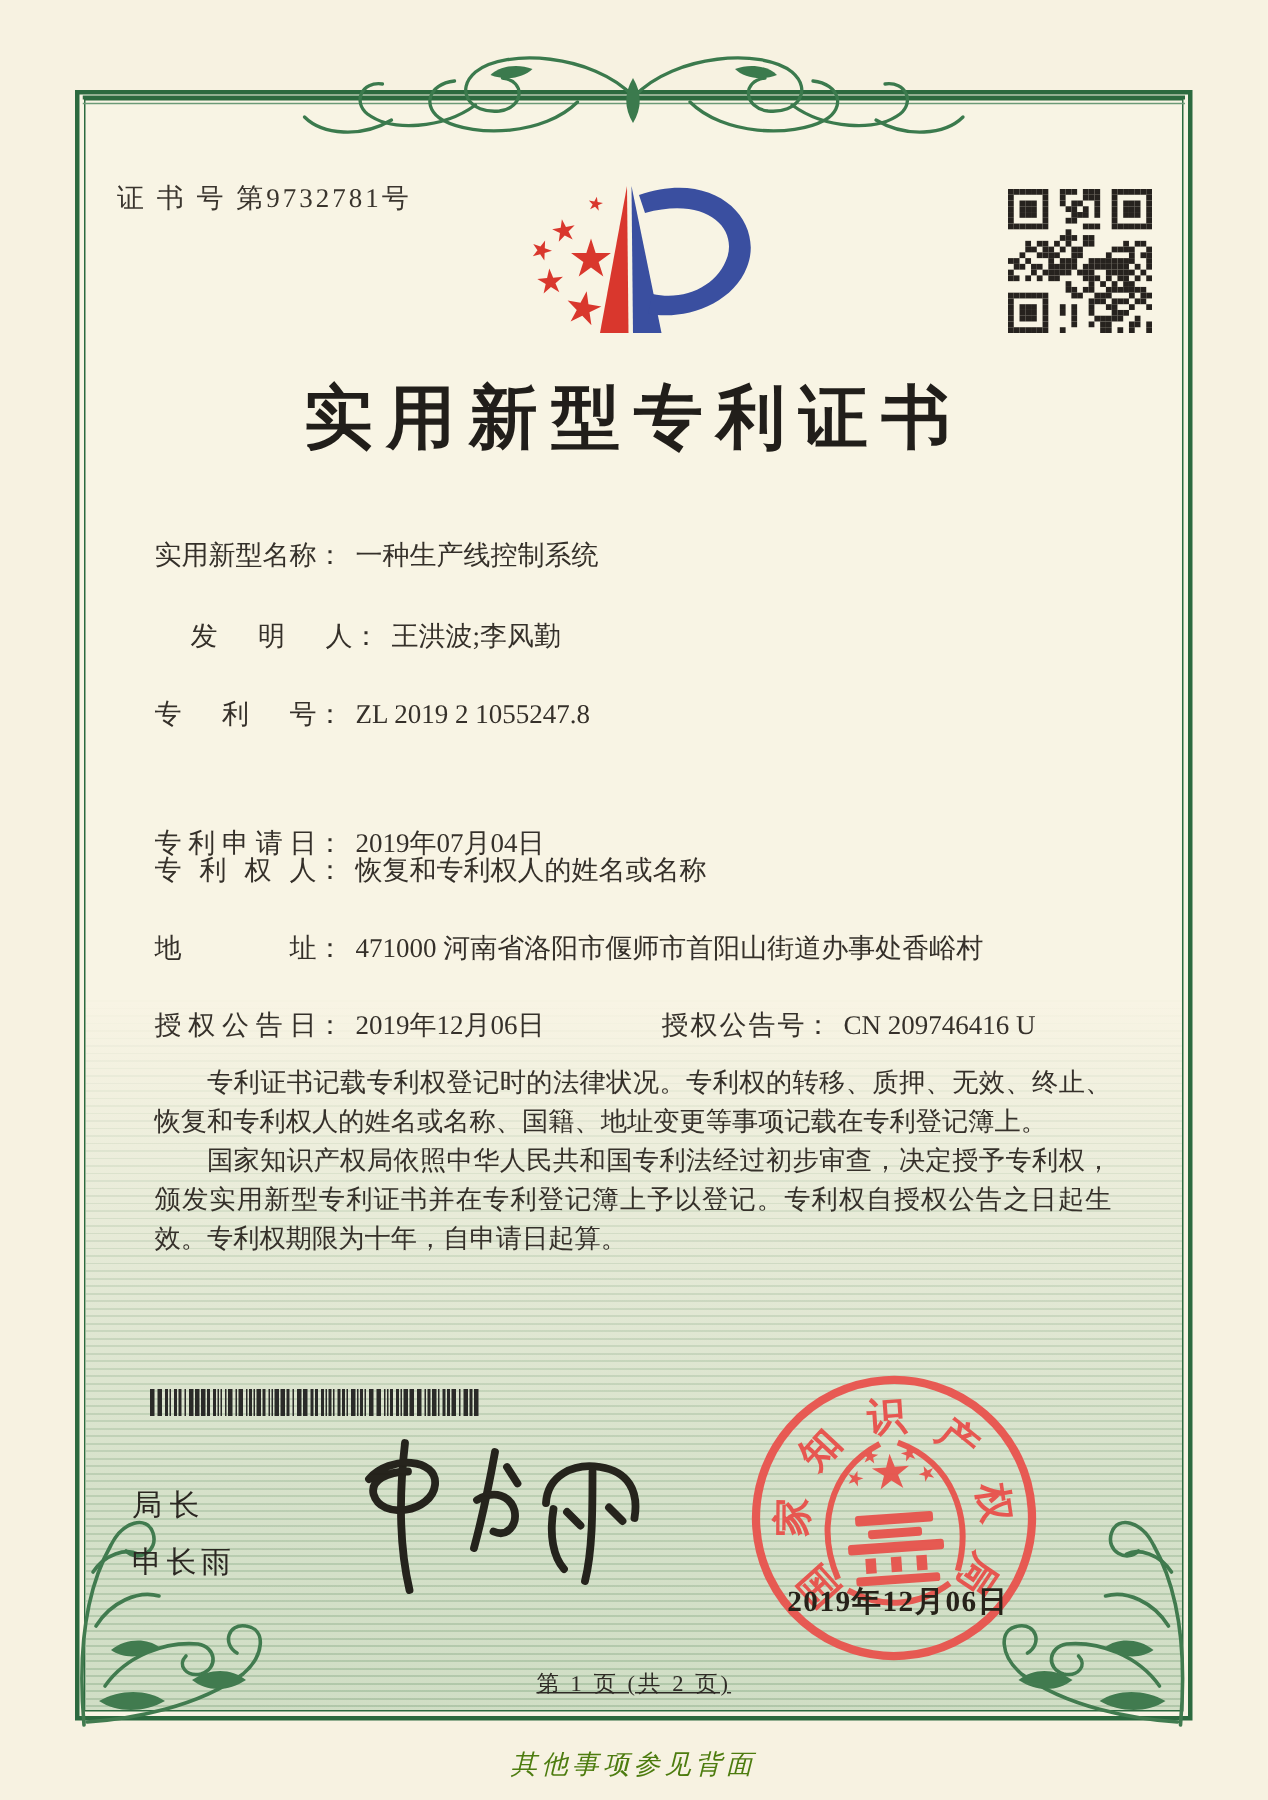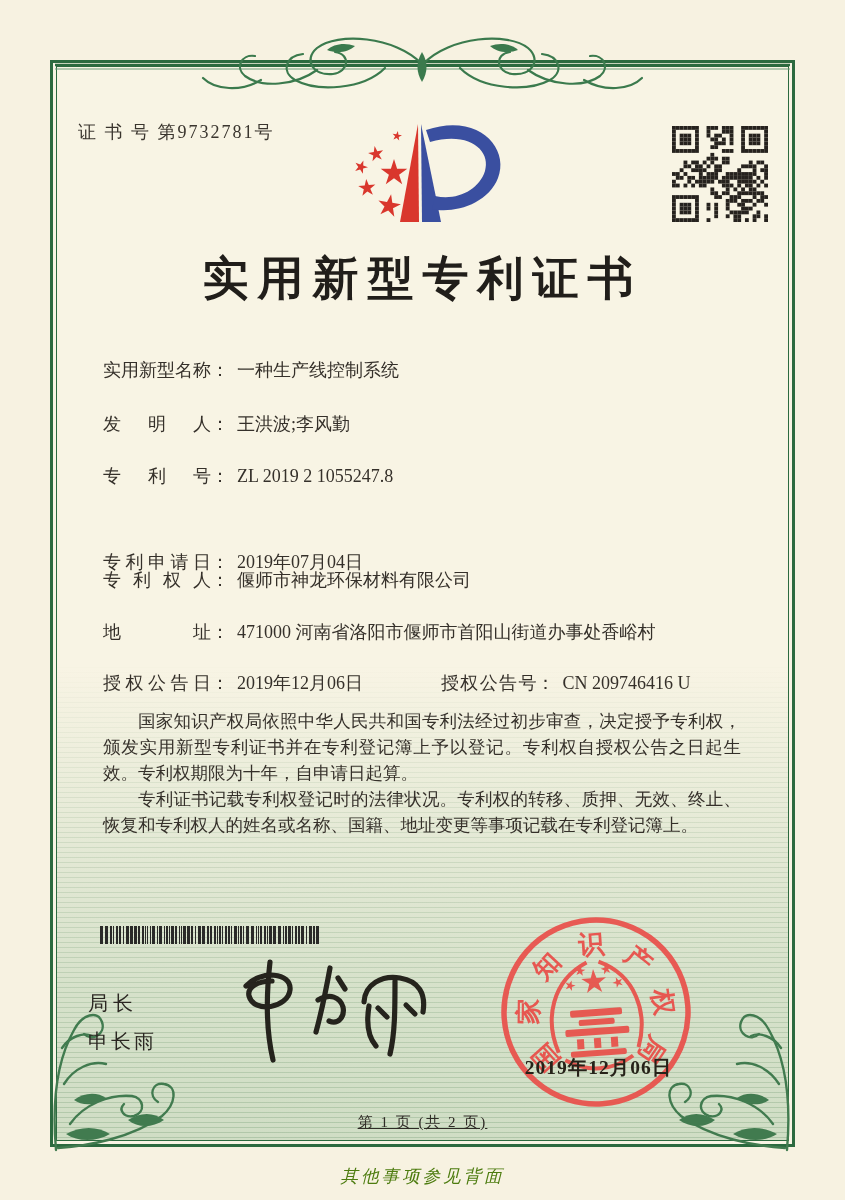--- a/index.html
+++ b/index.html
@@ -449,42 +449,42 @@
       <rect x="80.64" y="92.16" width="3.84" height="3.84"></rect>
       <rect x="92.16" y="92.16" width="3.84" height="3.84"></rect>
     </g>
 </svg>
 
 <div class="abs title">实用新型专利证书</div>
 
 <div class="abs field" style="top:358px;">
   <span class="flabel">实用新型名称</span><span class="colon">：</span><span class="fvalue">一种生产线控制系统</span>
 </div>
-<div class="abs field" style="top:412px;">
+<div class="abs field" style="top:412px;margin-left:24px;">
   <span class="flabel">发明人</span><span class="colon">：</span><span class="fvalue">王洪波;李风勤</span>
 </div>
 <div class="abs field" style="top:464px;">
   <span class="flabel">专利号</span><span class="colon">：</span><span class="fvalue">ZL 2019 2 1055247.8</span>
 </div>
 <div class="abs field" style="top:516px;margin-top:34px;">
   <span class="flabel">专利申请日</span><span class="colon">：</span><span class="fvalue">2019年07月04日</span>
 </div>
 <div class="abs field" style="top:568px;">
-  <span class="flabel">专利权人</span><span class="colon">：</span><span class="fvalue">偃师市神龙环保材料有限公司</span>
+  <span class="flabel">专利权人</span><span class="colon">：</span><span class="fvalue">恢复和专利权人的姓名或名称</span>
 </div>
 <div class="abs field" style="top:620px;">
   <span class="flabel">地址</span><span class="colon">：</span><span class="fvalue">471000 河南省洛阳市偃师市首阳山街道办事处香峪村</span>
 </div>
 <div class="abs field" style="top:671px;">
   <span class="flabel">授权公告日</span><span class="colon">：</span><span class="fvalue">2019年12月06日</span><span class="grant-col"><span class="flabel">授权公告号</span><span class="colon">：</span><span class="fvalue">CN 209746416 U</span></span>
 </div>
 
 <div class="abs bodytext">
+  <p>专利证书记载专利权登记时的法律状况。专利权的转移、质押、无效、终止、恢复和专利权人的姓名或名称、国籍、地址变更等事项记载在专利登记簿上。</p>
   <p>国家知识产权局依照中华人民共和国专利法经过初步审查，决定授予专利权，颁发实用新型专利证书并在专利登记簿上予以登记。专利权自授权公告之日起生效。专利权期限为十年，自申请日起算。</p>
-  <p>专利证书记载专利权登记时的法律状况。专利权的转移、质押、无效、终止、恢复和专利权人的姓名或名称、国籍、地址变更等事项记载在专利登记簿上。</p>
 </div>
 
 <svg class="abs barcode" viewBox="0 0 222 18" preserveAspectRatio="none">
   <g id="barcode-bars" fill="#2a2a28">
       <rect x="0" y="0" width="3" height="18"></rect>
       <rect x="5" y="0" width="3" height="18"></rect>
       <rect x="10" y="0" width="2" height="18"></rect>
       <rect x="13" y="0" width="1" height="18"></rect>
       <rect x="16" y="0" width="2" height="18"></rect>
       <rect x="19" y="0" width="2" height="18"></rect>

